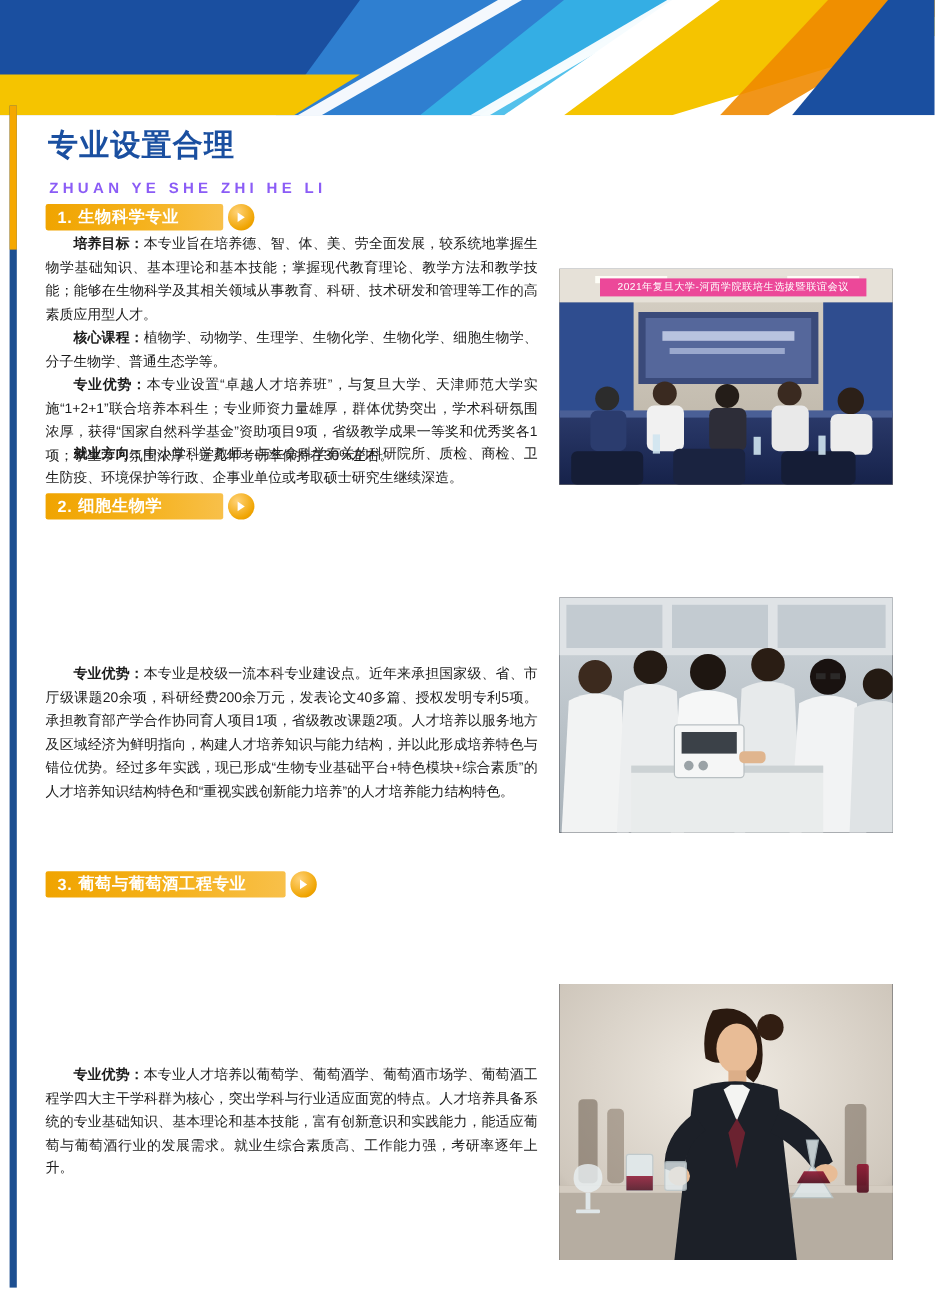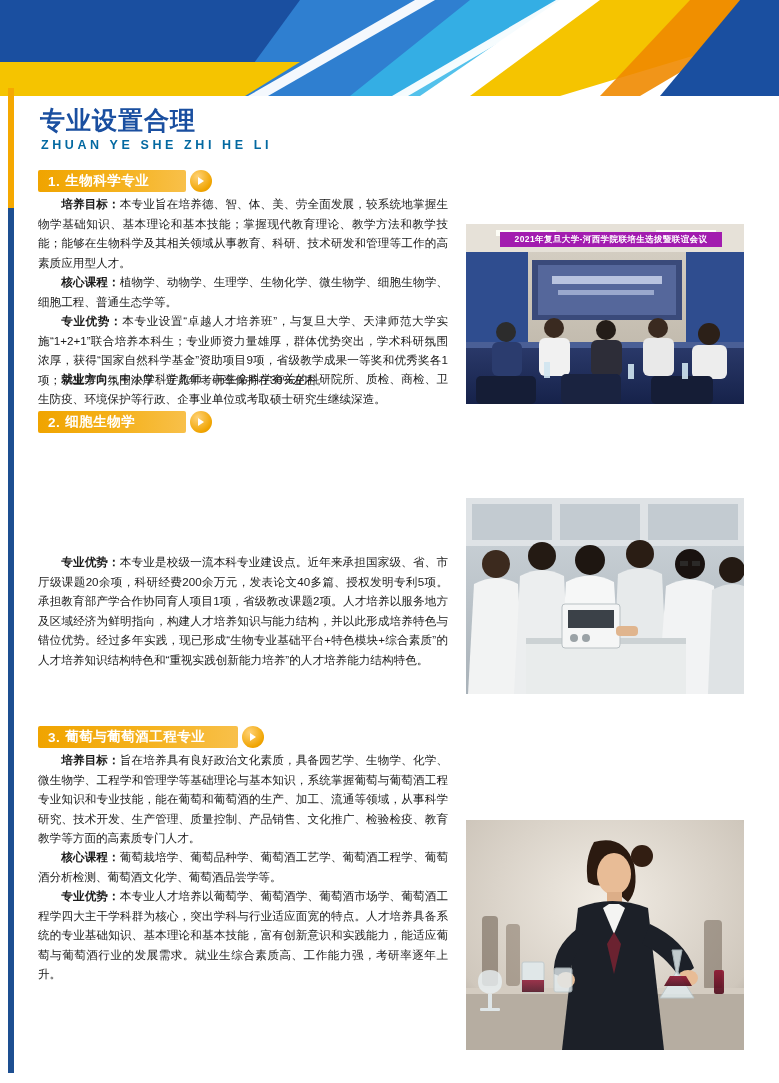--- a/index.html
+++ b/index.html
@@ -55,24 +55,24 @@
     left: 40px;
     top: 104px;
     font-size: 25px;
     font-weight: bold;
     color: #1a4fa0;
     letter-spacing: 1px;
   }
   .main-title-pinyin {
     position: absolute;
     left: 41px;
-    top: 138px;
+    top: 150px;
     font-size: 12.5px;
     font-weight: bold;
-    color: #0369a1;
+    color: #8b5cf6;
     letter-spacing: 3.6px;
   }
 
   
   .sec-head {
     position: absolute;
     left: 38px;
     height: 22px;
     width: 250px;
   }
@@ -129,24 +129,24 @@
     position: absolute;
     overflow: hidden;
     background: #20242c;
   }
   .photo .caption-strip {
     position: absolute;
     left: 22px;
     top: 8px;
     right: 22px;
     height: 15px;
-    background: #a21caf;
+    background: #ec4899;
     color: #fff;
     font-size: 8.5px;
-    font-weight: bold;
+    font-weight: normal;
     display: flex;
     align-items: center;
     justify-content: center;
     letter-spacing: 0.4px;
     margin-left: 12px;
   }
 
   
   #photo1 { left: 466px; top: 224px; width: 278px; height: 180px; }
   
@@ -197,21 +197,21 @@
       <svg width="12" height="12" viewBox="0 0 12 12">
           <polygon points="3,2 9,6 3,10" fill="#ffffff"></polygon>
         </svg>
     </div>
   </div>
 
   <div class="para indent" style="left:38px; top:194px; width:410px;">
     <b>培养目标：</b><span>本专业旨在培养德、智、体、美、劳全面发展，较系统地掌握生物学基础知识、基本理论和基本技能；掌握现代教育理论、教学方法和教学技能；能够在生物科学及其相关领域从事教育、科研、技术研发和管理等工作的高素质应用型人才。</span>
   </div>
   <div class="para indent" style="left:38px; top:272px; width:410px;">
-    <b>核心课程：</b><span>植物学、动物学、生理学、生物化学、微生物学、细胞生物学、细胞工程、普通生态学等。</span>
+    <b>核心课程：</b><span>植物学、动物学、生理学、生物化学、生物化学、细胞生物学、分子生物学、普通生态学等。</span>
   </div>
   <div class="para indent" style="left:38px; top:311px; width:410px;">
     <b>专业优势：</b><span>本专业设置“卓越人才培养班”，与复旦大学、天津师范大学实施“1+2+1”联合培养本科生；专业师资力量雄厚，群体优势突出，学术科研氛围浓厚，获得“国家自然科学基金”资助项目9项，省级教学成果一等奖和优秀奖各1项；学生学习氛围浓厚，近几年考研率保持在30%左右。</span>
   </div>
   <div class="para indent" style="left:38px; top:369px; width:410px;">
     <b>就业方向：</b><span>中小学科学教师、与生命科学有关的科研院所、质检、商检、卫生防疫、环境保护等行政、企事业单位或考取硕士研究生继续深造。</span>
   </div>
 
   <div class="sec-head" style="top:411px;">
     <div class="bar" style="width:148px;">
@@ -234,26 +234,20 @@
       <span class="num">3.</span>
       <span>葡萄与葡萄酒工程专业</span>
     </div>
     <div class="arrow" style="left:204px;">
       <svg width="12" height="12" viewBox="0 0 12 12">
           <polygon points="3,2 9,6 3,10" fill="#ffffff"></polygon>
         </svg>
     </div>
   </div>
 
-  <div class="para indent" style="left:38px; top:750px; width:410px;">
-    <b>培养目标：</b><span>旨在培养具有良好政治文化素质，具备园艺学、生物学、化学、微生物学、工程学和管理学等基础理论与基本知识，系统掌握葡萄与葡萄酒工程专业知识和专业技能，能在葡萄和葡萄酒的生产、加工、流通等领域，从事科学研究、技术开发、生产管理、质量控制、产品销售、文化推广、检验检疫、教育教学等方面的高素质专门人才。</span>
-  </div>
-  <div class="para indent" style="left:38px; top:847px; width:410px;">
-    <b>核心课程：</b><span>葡萄栽培学、葡萄品种学、葡萄酒工艺学、葡萄酒工程学、葡萄酒分析检测、葡萄酒文化学、葡萄酒品尝学等。</span>
-  </div>
   <div class="para indent" style="left:38px; top:886px; width:410px;">
     <b>专业优势：</b><span>本专业人才培养以葡萄学、葡萄酒学、葡萄酒市场学、葡萄酒工程学四大主干学科群为核心，突出学科与行业适应面宽的特点。人才培养具备系统的专业基础知识、基本理论和基本技能，富有创新意识和实践能力，能适应葡萄与葡萄酒行业的发展需求。就业生综合素质高、工作能力强，考研率逐年上升。</span>
   </div>
 
   <div class="photo" id="photo1">
     <svg width="278" height="180" viewBox="0 0 278 180">
       <defs>
         <linearGradient id="wall1" x1="0" y1="0" x2="0" y2="1">
           <stop offset="0%" stop-color="#d8d2c7"></stop>
           <stop offset="100%" stop-color="#b8b0a2"></stop>

